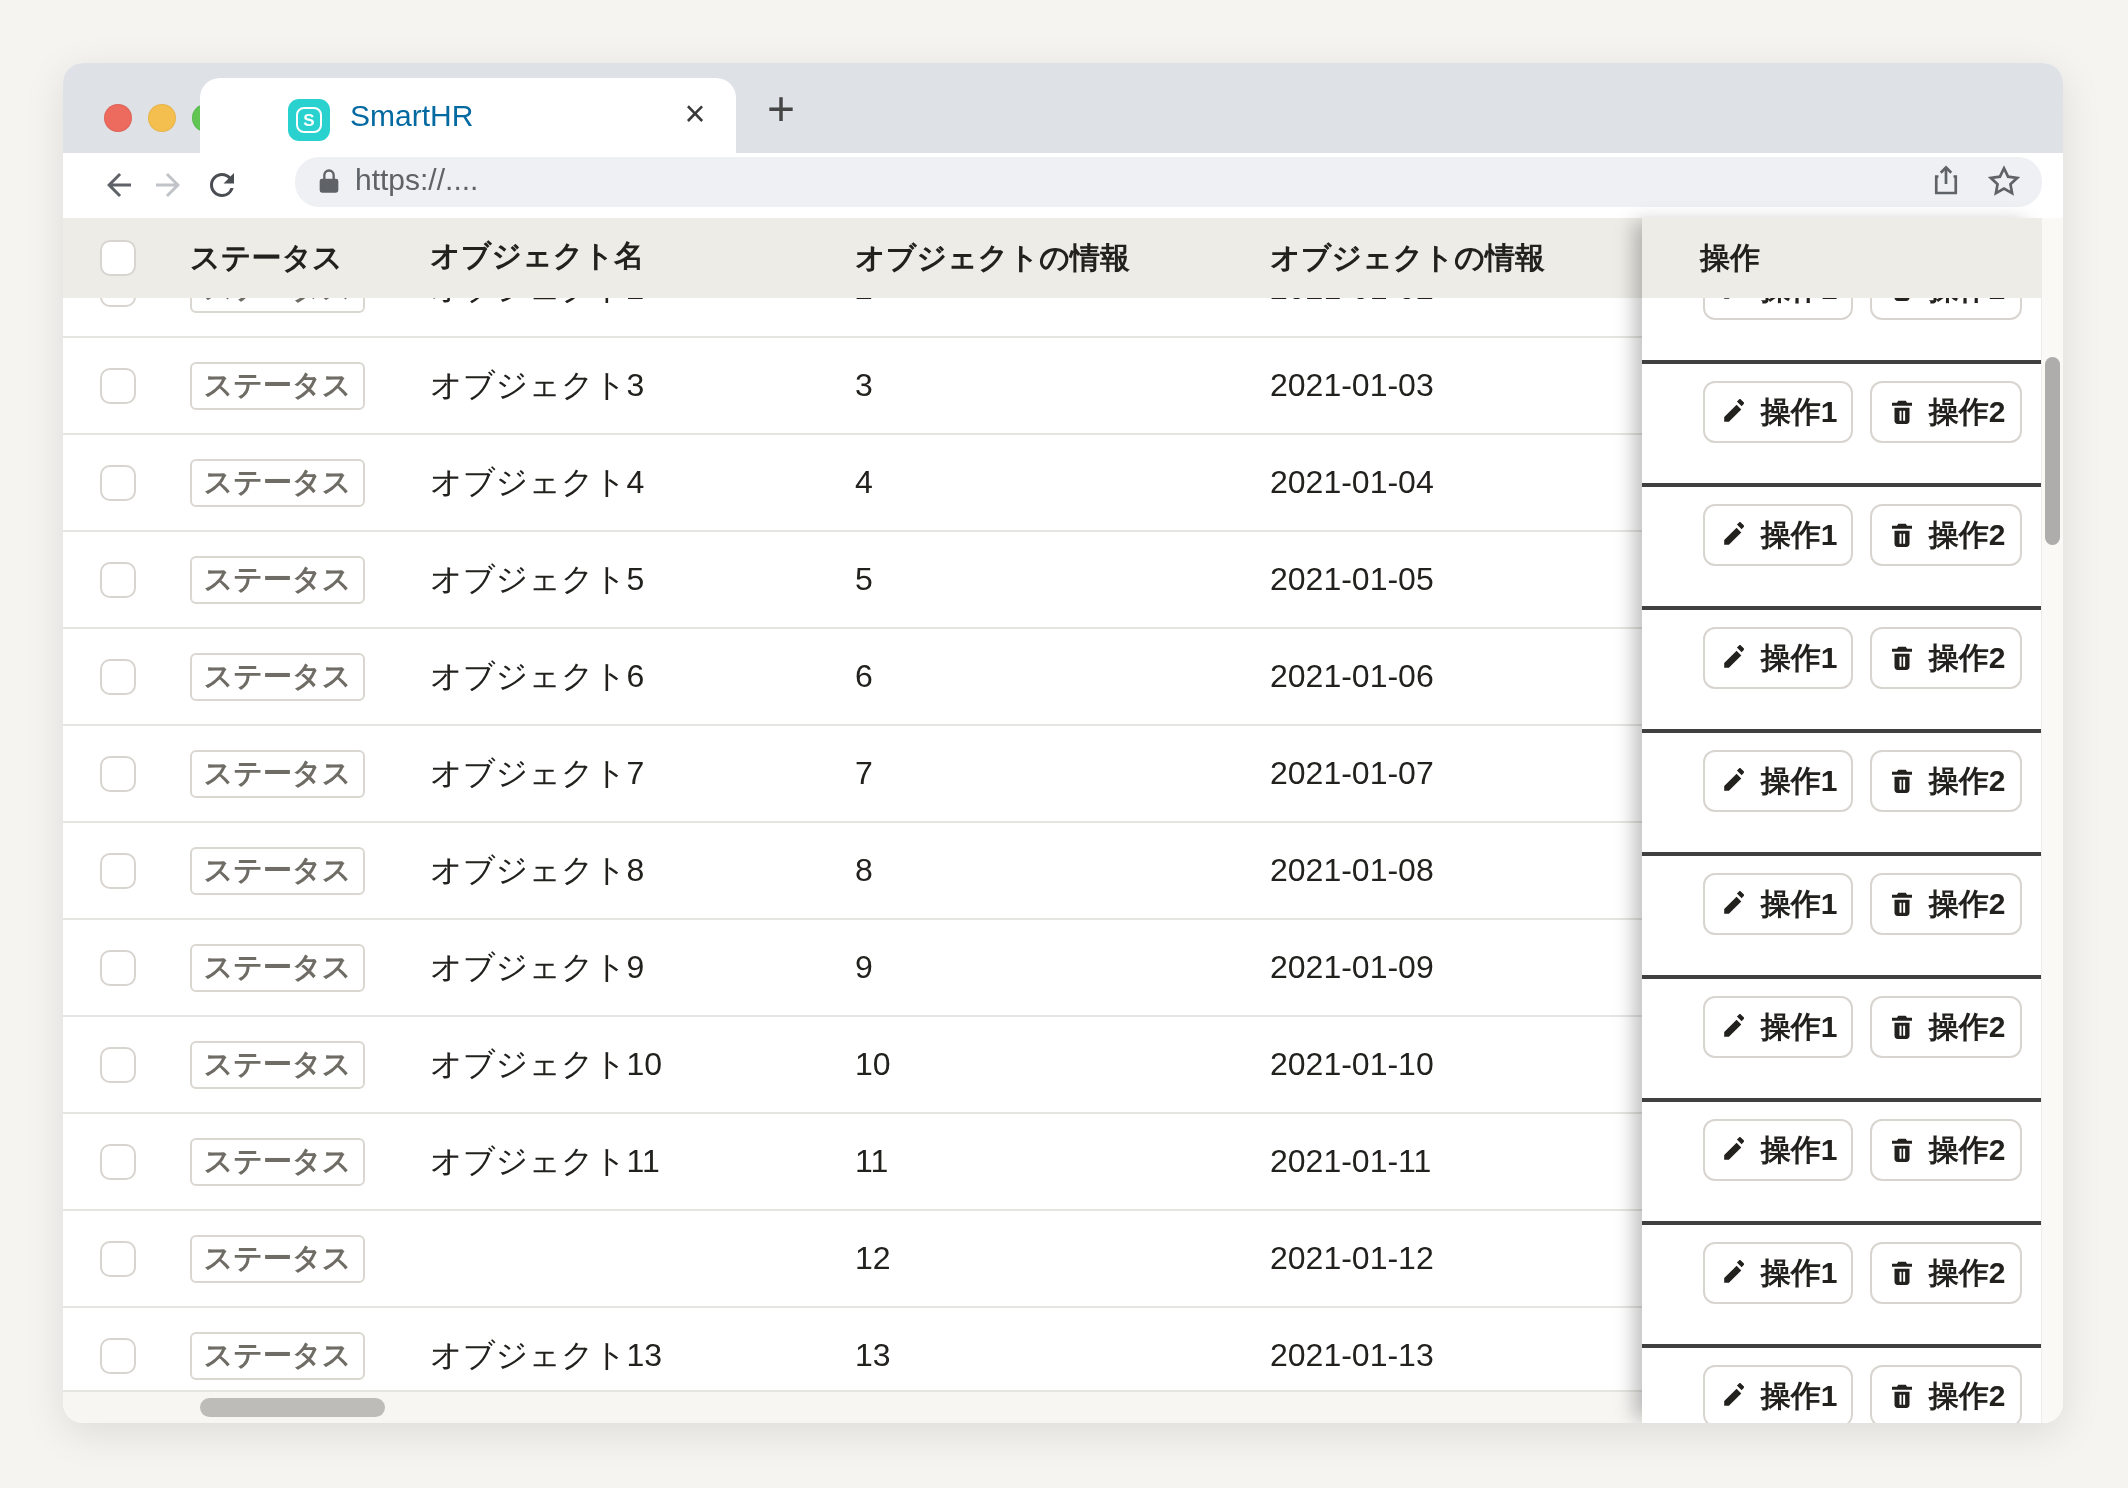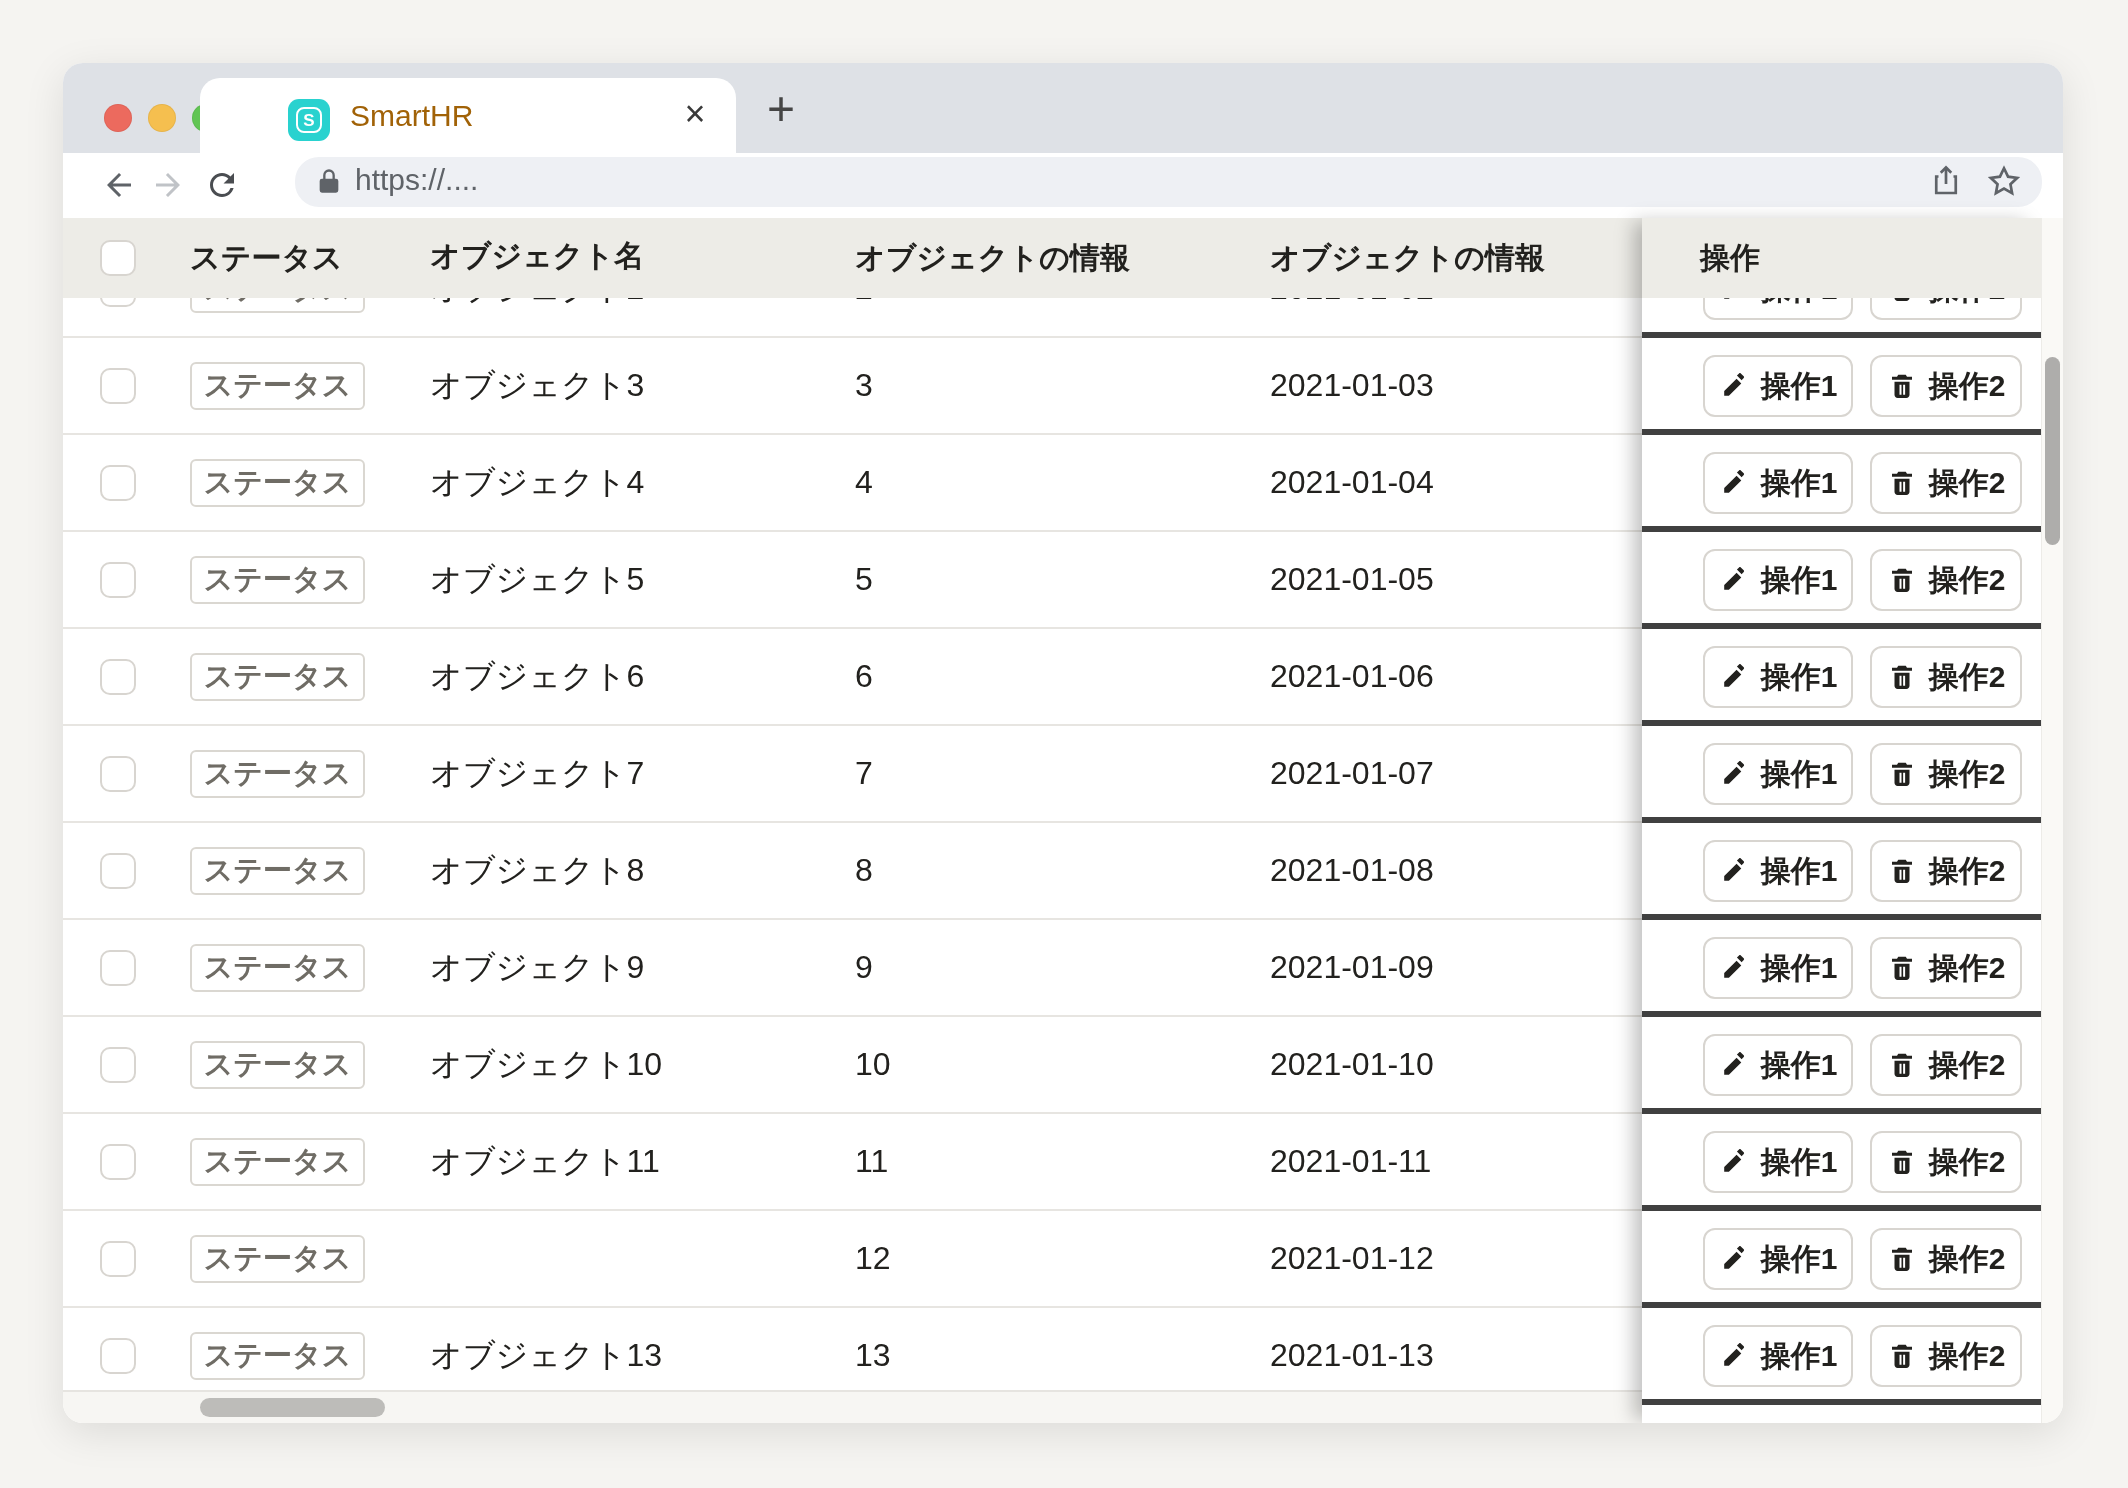--- a/index.html
+++ b/index.html
@@ -28,21 +28,21 @@
   }
   .favicon {
     position:absolute; left:88px; top:21px; width:42px; height:42px;
     border-radius:11px; background:#29d2cf; display:flex; align-items:center; justify-content:center;
   }
   .favicon-inner {
     width:26px; height:26px; border:2.5px solid #ffffff; border-radius:8px;
     display:flex; align-items:center; justify-content:center;
     color:#ffffff; font-size:17px; font-weight:700; line-height:1;
   }
-  .tab-title { position:absolute; left:150px; top:0; height:75px; line-height:75px; font-size:30px; color:#a16207; }
+  .tab-title { position:absolute; left:150px; top:0; height:75px; line-height:75px; font-size:30px; color:#0369a1; }
   .tab-close { position:absolute; left:470px; top:0; height:75px; line-height:72px; width:50px; text-align:center; font-size:36px; color:#3a3a3a; cursor:default; }
   .newtab { position:absolute; left:690px; top:8px; width:56px; height:75px; line-height:75px; text-align:center; font-size:48px; font-weight:300; color:#454545; }
   
   .toolbar { position:absolute; left:0; top:90px; width:2000px; height:65px; background:#ffffff; }
   .nav-icon { position:absolute; top:11px; width:42px; height:42px; display:flex; align-items:center; justify-content:center; }
   .nav-back { left:35px; }
   .nav-fwd  { left:84px; }
   .nav-reload { left:138px; }
   .urlbar {
     position:absolute; left:232px; top:4px; width:1747px; height:50px;
@@ -74,21 +74,21 @@
   .cell { position:absolute; top:0; height:95px; line-height:95px; font-size:32px; color:#22211e; white-space:nowrap; }
   .cell-name { left:367px; } .cell-info1 { left:792px; } .cell-info2 { left:1207px; }
   
   .sticky-col {
     position:absolute; left:1579px; top:155px; width:399px; height:1205px;
     background:#ffffff; z-index:4; box-shadow:-12px 0 18px -4px rgba(0,0,0,0.25);
   }
   .sticky-header { position:absolute; left:0; top:0; width:399px; height:80px; background:#edece7; }
   .sticky-header .th { left:58px; }
   .sticky-viewport { position:absolute; left:0; top:80px; width:399px; height:1125px; overflow:hidden; }
-  .action-row { position:relative; height:97px; border-bottom:6px solid #404040; background:#ffffff; }
+  .action-row { position:relative; height:123px; border-bottom:4px solid #404040; background:#ffffff; }
   .act-btn {
     position:absolute; top:17px; height:62px; border:2px solid #d8d5d0; border-radius:12px;
     background:#ffffff; display:flex; align-items:center; justify-content:center; gap:12px;
     font-size:30px; font-weight:700; color:#22211e; white-space:nowrap;
   }
   .btn-1 { left:61px; width:150px; } .btn-2 { left:228px; width:152px; }
   
   .v-scrollbar {
     position:absolute; left:1978px; top:155px; width:22px; height:1205px;
     background:#faf9f6; border-left:1px solid #edece8; z-index:5;

